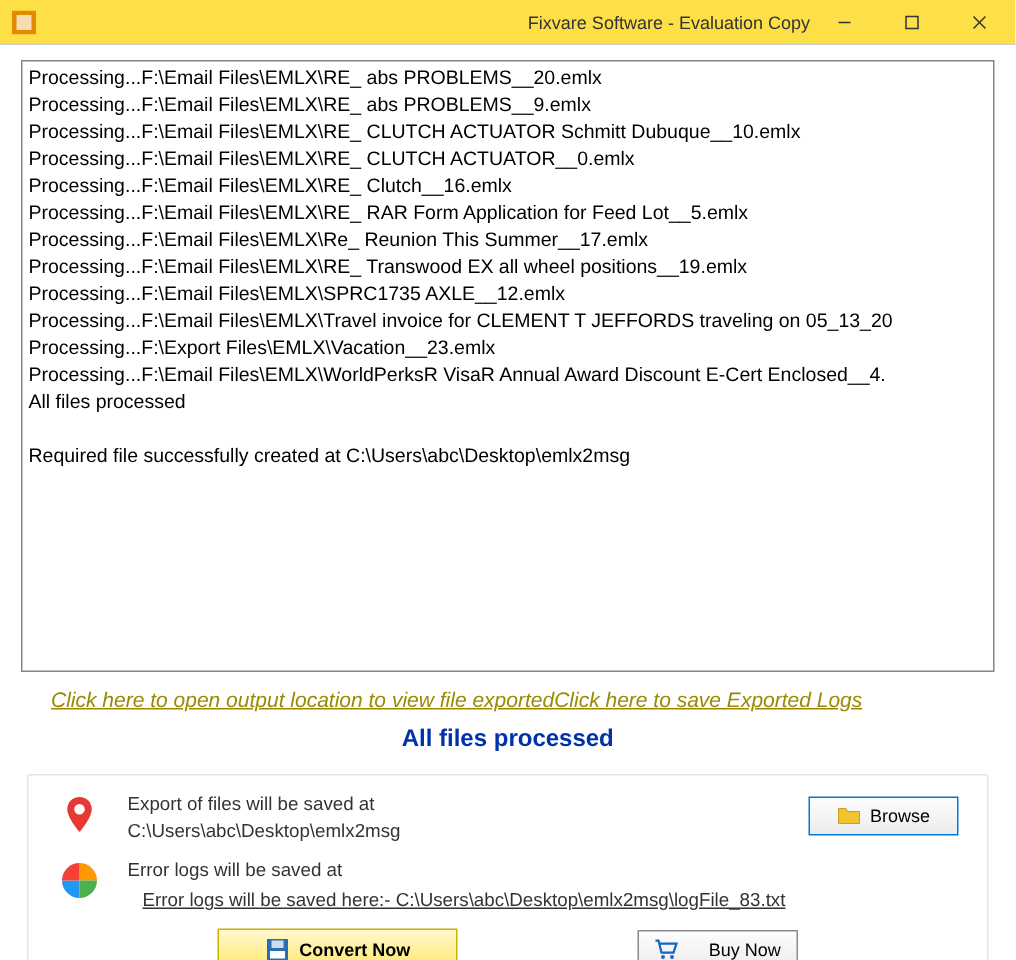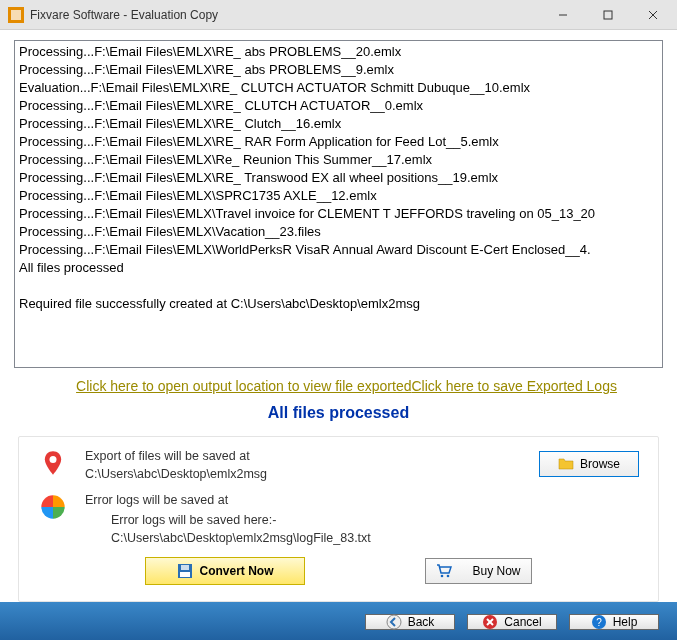--- a/index.html
+++ b/index.html
@@ -1,30 +1,30 @@
 <!DOCTYPE html>
 <html><head>
 <meta charset="utf-8">
 <style>
   * { box-sizing: border-box; margin: 0; padding: 0; }
   body { font-family: "Segoe UI", Tahoma, sans-serif; font-size: 12px; background: #fff; width: 677px; height: 640px; overflow: hidden; }
-  .titlebar { height: 30px; display: flex; align-items: center; padding: 0 2px 0 8px; border-bottom: 1px solid #d0d0d0; background: #e5e5e5; }
+  .titlebar { height: 30px; display: flex; align-items: center; padding: 0 2px 0 8px; border-bottom: 1px solid #d0d0d0; background: #fde047; text-align: right; }
   .titlebar .appicon { width: 16px; height: 16px; margin-right: 6px; }
   .titlebar .title { flex: 1; color: #333; font-size: 12px; }
   .titlebar .wbtn { width: 45px; height: 29px; display: flex; align-items: center; justify-content: center; color: #333; }
   .content { padding: 10px 14px 0 14px; }
-  .logbox { width: 100%; height: 328px; border: 1px solid #828790; background: #fff; padding: 2px 4px; font-family: Tahoma, sans-serif; font-size: 13px; line-height: 18px; color: #000; overflow: auto; white-space: nowrap; }
-  .linkrow { display: flex; justify-content: center; margin: 10px 4px 0 20px; }
+  .logbox { width: 100%; height: 408px; border: 1px solid #828790; background: #fff; padding: 2px 4px; font-family: Tahoma, sans-serif; font-size: 13px; line-height: 18px; color: #000; overflow: auto; white-space: nowrap; }
+  .linkrow { display: flex; justify-content: flex-start; margin: 10px 4px 0 20px; font-style: italic; }
   .linkrow a { color: #9a8a00; text-decoration: underline; font-size: 14px; }
   .status { text-align: center; color: #0033aa; font-weight: bold; font-size: 16px; margin: 10px 0 14px 0; }
   .panel { background: #fff; border: 1px solid #e4e4e4; border-radius: 2px; padding: 10px 14px 6px 14px; margin: 0 4px; }
   .row { display: flex; align-items: flex-start; margin-bottom: 8px; }
   .row .ricon { width: 28px; height: 28px; margin-right: 18px; margin-left: 6px; flex-shrink: 0; margin-top: 2px; }
   .row .rtext { flex: 1; color: #333; font-size: 12.5px; line-height: 18px; }
-  .row .rtext .sub { margin-left: 26px; margin-top: 2px; }
+  .row .rtext .sub { margin-left: 10px; margin-top: 2px; text-decoration: underline; }
   .winbtn { display: inline-flex; align-items: center; justify-content: center; gap: 6px; min-width: 100px; height: 26px; border: 1px solid #0078d7; background: linear-gradient(#fdfdfd,#ececec); font-size: 12px; color: #000; padding: 0 10px; cursor: pointer; }
   .winbtn.yellow { background: linear-gradient(#fff9d0,#ffe76a); border-color: #c9b200; font-weight: bold; min-width: 160px; height: 28px; }
   .winbtn.plain { border-color: #8a8a8a; gap: 20px; }
   .actionrow { display: flex; justify-content: center; gap: 120px; margin: 10px 0 10px 0; align-items: center; }
   .footer { background: linear-gradient(#3a87c8,#1f5f9e); height: 40px; display: flex; align-items: center; justify-content: flex-end; gap: 12px; padding: 0 18px; }
   .footer .winbtn { min-width: 90px; height: 16px; border-color: #666; background: linear-gradient(#fdfdfd,#e3e3e3); }
   .ficon { width: 16px; height: 16px; display: inline-block; }
   .browse-side { width: 110px; display:flex; justify-content:center; padding-top:4px; }
 </style>
 </head>
@@ -51,29 +51,29 @@
         <line x1="1" y1="1" x2="9" y2="9" stroke="#333" stroke-width="1"></line>
         <line x1="9" y1="1" x2="1" y2="9" stroke="#333" stroke-width="1"></line>
       </svg>
     </div>
 </div>
 
 <div class="content">
   <div class="logbox" id="logbox">
       <div>Processing...F:\Email Files\EMLX\RE_ abs PROBLEMS__20.emlx</div>
       <div>Processing...F:\Email Files\EMLX\RE_ abs PROBLEMS__9.emlx</div>
-      <div>Evaluation...F:\Email Files\EMLX\RE_ CLUTCH ACTUATOR Schmitt Dubuque__10.emlx</div>
+      <div>Processing...F:\Email Files\EMLX\RE_ CLUTCH ACTUATOR Schmitt Dubuque__10.emlx</div>
       <div>Processing...F:\Email Files\EMLX\RE_ CLUTCH ACTUATOR__0.emlx</div>
       <div>Processing...F:\Email Files\EMLX\RE_ Clutch__16.emlx</div>
       <div>Processing...F:\Email Files\EMLX\RE_ RAR Form Application for Feed Lot__5.emlx</div>
       <div>Processing...F:\Email Files\EMLX\Re_ Reunion This Summer__17.emlx</div>
       <div>Processing...F:\Email Files\EMLX\RE_ Transwood EX all wheel positions__19.emlx</div>
       <div>Processing...F:\Email Files\EMLX\SPRC1735 AXLE__12.emlx</div>
       <div>Processing...F:\Email Files\EMLX\Travel invoice for CLEMENT T JEFFORDS traveling on 05_13_20</div>
-      <div>Processing...F:\Email Files\EMLX\Vacation__23.files</div>
+      <div>Processing...F:\Export Files\EMLX\Vacation__23.emlx</div>
       <div>Processing...F:\Email Files\EMLX\WorldPerksR VisaR Annual Award Discount E-Cert Enclosed__4.</div>
       <div>All files processed</div>
       <div>&nbsp;</div>
       <div>Required file successfully created at C:\Users\abc\Desktop\emlx2msg</div>
     </div>
 
   <div class="linkrow">
     <a href="#">Click here to open output location to view file exported</a>
     <a href="#">Click here to save Exported Logs</a>
   </div>

